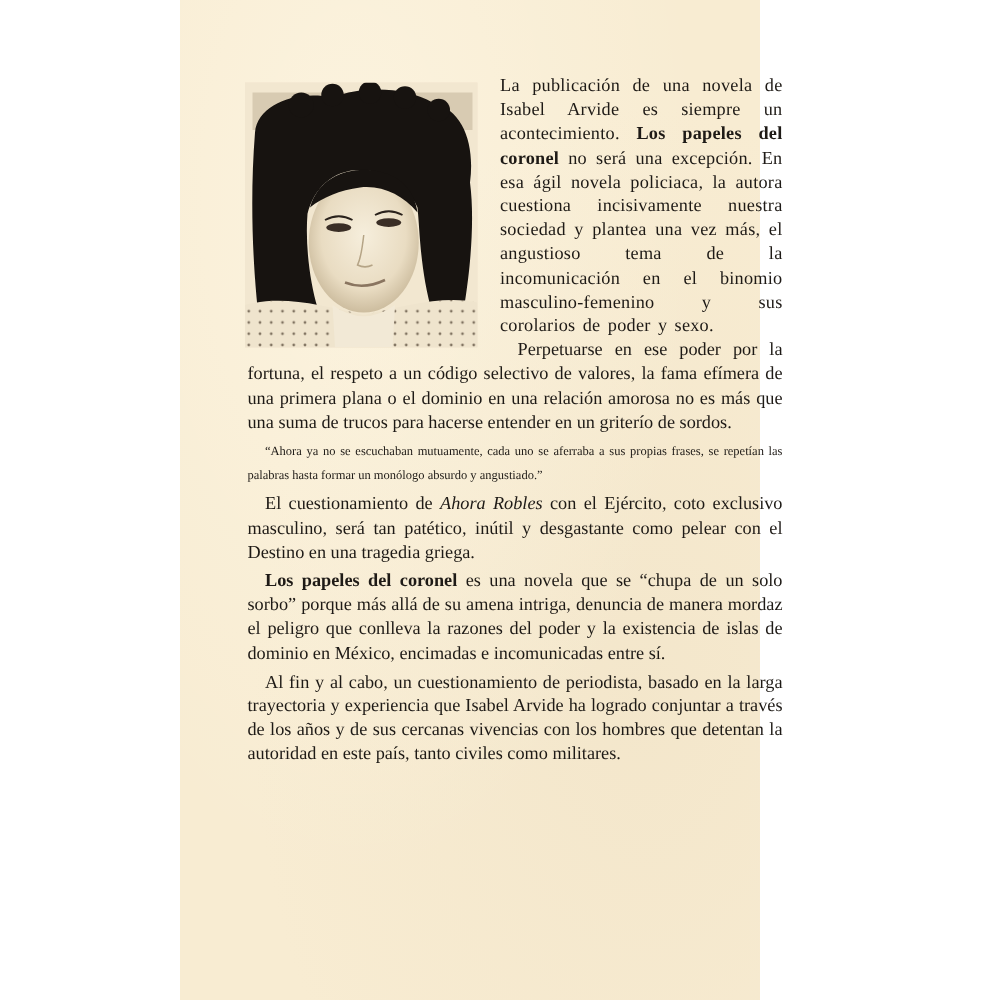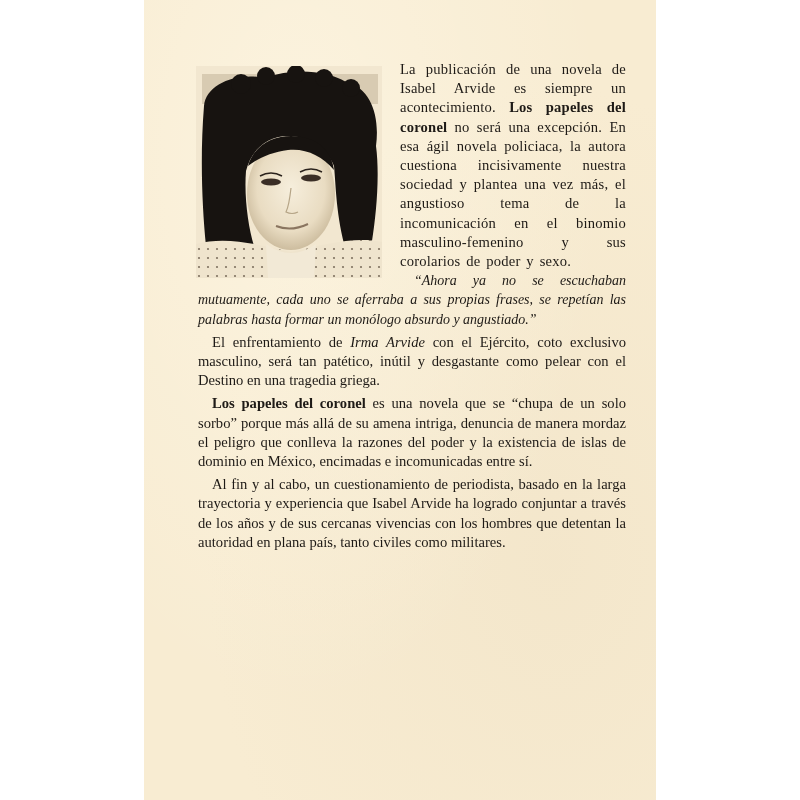--- a/index.html
+++ b/index.html
@@ -7,21 +7,21 @@
       padding: 0;
       background: #ffffff;
       width: 800px;
       height: 800px;
       overflow: hidden;
     }
     .page {
       position: absolute;
       left: 144px;
       top: 0;
-      width: 512px;
+      width: 464px;
       height: 800px;
       background: #f8ecd2;
       background-image:
         radial-gradient(ellipse at 30% 20%, rgba(255,250,235,0.5), rgba(0,0,0,0) 60%),
         radial-gradient(ellipse at 80% 70%, rgba(235,220,190,0.35), rgba(0,0,0,0) 60%);
       box-sizing: border-box;
     }
     .content {
       position: absolute;
       left: 54px;
@@ -51,22 +51,21 @@
       word-spacing: 2px;
     }
     p.para {
       margin: 0 0 4px 0;
       text-indent: 14px;
     }
     p.para.first-after { clear: both; }
     p.quote {
       margin: 0 0 4px 0;
       text-indent: 14px;
-      font-style: italic;
-      font-size: 14px;
+      font-size: 10px;
     }
     .b { font-weight: bold; }
     .i { font-style: italic; }
   </style>
 </head>
 <body>
 
 <div class="page">
   <div class="content">
 
@@ -108,23 +107,24 @@
 
         <path d="M0 178 C 30 170, 60 178, 95 186 C 130 178, 160 170, 186 176 L 186 212 L 0 212 Z" fill="#efe4cd"></path>
         <path d="M0 178 C 30 170, 60 178, 95 186 C 130 178, 160 170, 186 176 L 186 212 L 0 212 Z" fill="url(#dots)" opacity="0.75"></path>
         <path d="M70 178 Q 95 196 120 178 L 118 212 L 72 212 Z" fill="#f2e9d6"></path>
       </svg>
     </div>
 
     <p class="intro"><span>La publicación de una novela de Isabel Arvide es siempre un acontecimiento. </span><span class="b">Los papeles del coronel</span><span> no será una excepción. En esa ágil novela policiaca, la autora cuestiona incisivamente nuestra sociedad y plantea una vez más, el angustioso tema de la incomunicación en el binomio masculino-femenino y sus corolarios de poder y sexo.</span></p>
 
 
+    <p class="para">Perpetuarse en ese poder por la fortuna, el respeto a un código selectivo de valores, la fama efímera de una primera plana o el dominio en una relación amorosa no es más que una suma de trucos para hacerse entender en un griterío de sordos.</p>
 
     <p class="quote">“Ahora ya no se escuchaban mutuamente, cada uno se aferraba a sus propias frases, se repetían las palabras hasta formar un monólogo absurdo y angustiado.”</p>
 
-    <p class="para"><span>El enfrentamiento de </span><span class="i">Irma Arvide</span><span> con el Ejército, coto exclusivo masculino, será tan patético, inútil y desgastante como pelear con el Destino en una tragedia griega.</span></p>
+    <p class="para"><span>El cuestionamiento de </span><span class="i">Ahora Robles</span><span> con el Ejército, coto exclusivo masculino, será tan patético, inútil y desgastante como pelear con el Destino en una tragedia griega.</span></p>
 
     <p class="para"><span class="b">Los papeles del coronel</span><span> es una novela que se “chupa de un solo sorbo” porque más allá de su amena intriga, denuncia de manera mordaz el peligro que conlleva la razones del poder y la existencia de islas de dominio en México, encimadas e incomunicadas entre sí.</span></p>
 
-    <p class="para">Al fin y al cabo, un cuestionamiento de periodista, basado en la larga trayectoria y experiencia que Isabel Arvide ha logrado conjuntar a través de los años y de sus cercanas vivencias con los hombres que detentan la autoridad en plana país, tanto civiles como militares.</p>
+    <p class="para">Al fin y al cabo, un cuestionamiento de periodista, basado en la larga trayectoria y experiencia que Isabel Arvide ha logrado conjuntar a través de los años y de sus cercanas vivencias con los hombres que detentan la autoridad en este país, tanto civiles como militares.</p>
 
   </div>
 </div>
 
 </body></html>

